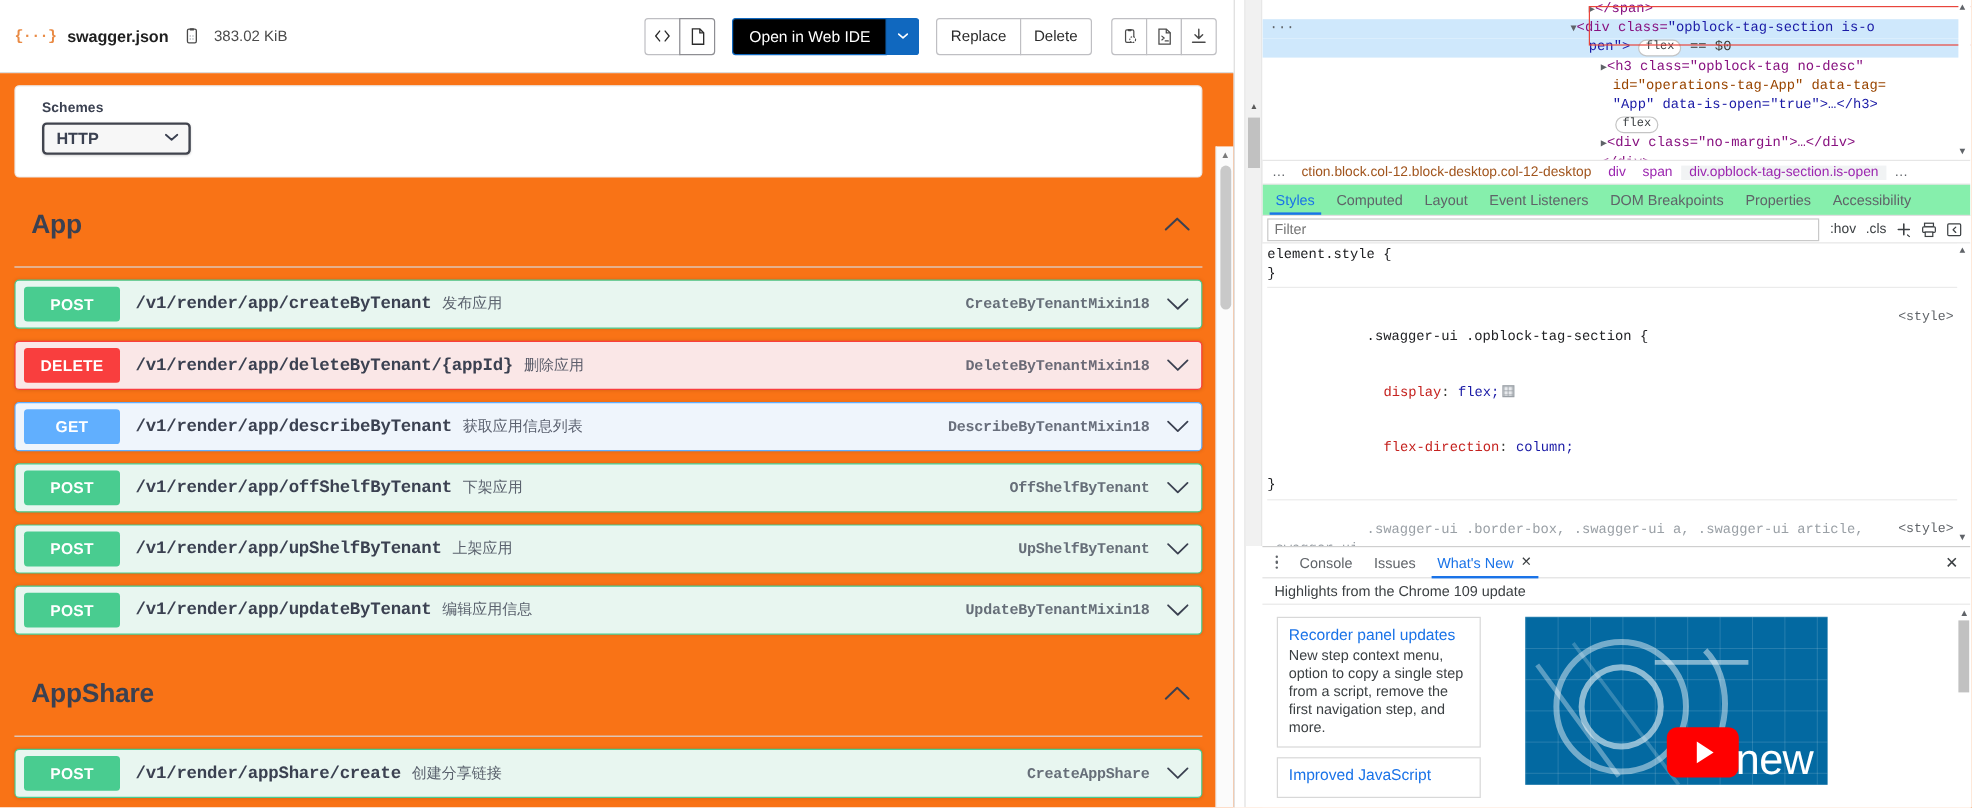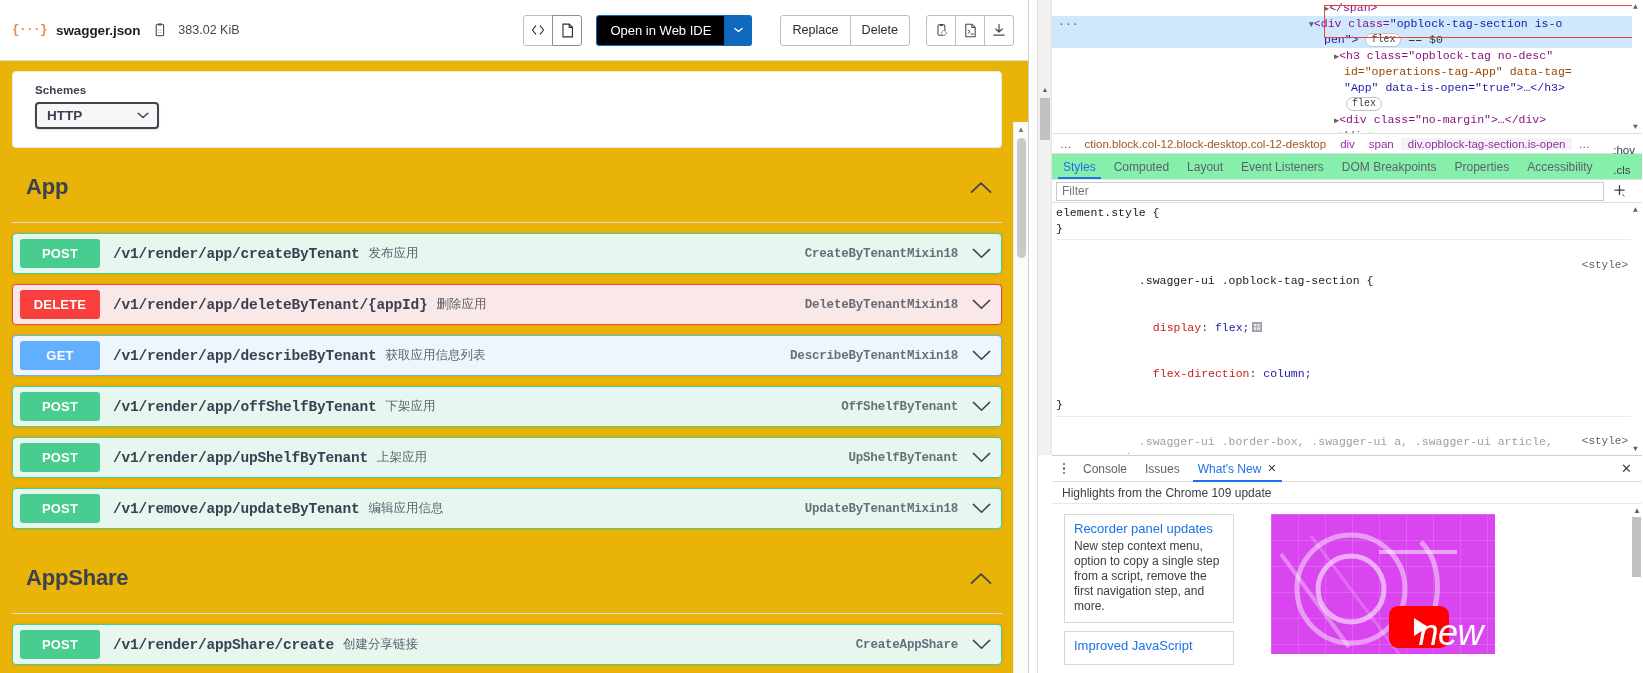--- a/index.html
+++ b/index.html
@@ -65,21 +65,21 @@
     padding: 0 13px; height: 31px; font-size: 13px; border-radius: 3px 0 0 3px;
   }
   .btn-primary-caret {
     background: #1068bf; border-color: #1068bf; border-left-color: #0b5cab; color: #fff;
     width: 28px; padding: 0; height: 31px; border-radius: 0 3px 3px 0; margin-left: -1px;
   }
   .ide-group { display: flex; margin-left: 6px; }
 
   
   .swagger-body {
-    position: relative; height: 612px; overflow: hidden; background: #eab308;
+    position: relative; height: 612px; overflow: hidden; background: #f97316;
   }
   .swagger-scrollarea { position: absolute; inset: 0 14px 0 0; }
 
   .scheme-card {
     margin: 10px 12px 0 12px;
     border: 1px solid #ebebeb;
     border-radius: 4px;
     height: 77px;
     padding: 12px 0 0 22px;
     background: #fff;
@@ -240,21 +240,21 @@
   
   .filter-row {
     height: 23px; display: flex; align-items: center;
     border-bottom: 1px solid #e0e0e0; background: #fff; padding-left: 4px; gap: 0;
   }
   .filter-input {
     flex: 1; height: 19px; border: 1px solid #c9c9c9; border-radius: 0;
     font-size: 12px; color: #5f6368; padding: 0 5px; background: #fff;
     font-family: "Liberation Sans", sans-serif; outline: none;
   }
-  .filter-actions { display: flex; align-items: flex-start; gap: 8px; padding: 0 7px 0 9px; flex-direction: column; }
+  .filter-actions { display: flex; align-items: center; gap: 8px; padding: 0 7px 0 9px; }
   .fa-txt { font-size: 11.5px; color: #3c4043; cursor: pointer; }
   .fa-ico { color: #5f6368; display: flex; align-items: center; cursor: pointer; }
 
   
   .styles-pane {
     position: relative; height: 252px; overflow: hidden; background: #fff;
     font-family: "Liberation Mono", monospace; font-size: 11.5px; color: #202124;
     padding-left: 4px;
   }
   .rule { border-bottom: 1px solid #ebebeb; padding: 2px 0 3px 0; }
@@ -308,22 +308,22 @@
     font-size: 12px; color: #3c4043; border-bottom: 1px solid #e8e8e8; background: #fff;
   }
   .whatsnew-body { position: relative; flex: 1; display: flex; padding: 10px 0 0 12px; gap: 0; overflow: hidden; }
   .wn-cards { width: 170px; display: flex; flex-direction: column; gap: 8px; }
   .wn-card {
     border: 1px solid #d8d8d8; padding: 6px 9px 8px 9px; background: #fff;
   }
   .wn-card .t { color: #1a73e8; font-size: 13px; margin-bottom: 3px; }
   .wn-card .d { color: #3c4043; font-size: 12px; line-height: 15px; }
   .wn-thumb {
-    margin-left: 37px; width: 224px; height: 140px; position: relative;
-    background: #d946ef; overflow: hidden; font-style: italic;
+    margin-left: 37px; width: 252px; height: 140px; position: relative;
+    background: #0369a1; overflow: hidden;
   }
   .wn-thumb .grid {
     position: absolute; inset: 0;
     background:
       linear-gradient(rgba(255,255,255,.14) 1px, transparent 1px) 0 0/100% 26px,
       linear-gradient(90deg, rgba(255,255,255,.14) 1px, transparent 1px) 0 0/27px 100%;
   }
   .wn-thumb svg { position: absolute; inset: 0; }
   .wn-thumb .yt {
     position: absolute; left: 118px; bottom: 6px; width: 60px; height: 42px;
@@ -384,21 +384,21 @@
 
         <div class="ide-group">
           <button class="btn btn-primary">Open in Web IDE</button>
           <button class="btn btn-primary-caret">
             <svg width="9" height="6" viewBox="0 0 10 6" fill="none">
               <path d="M1 1.2 5 4.8 9 1.2" stroke="#fff" stroke-width="1.5" stroke-linecap="round" stroke-linejoin="round"></path>
             </svg>
           </button>
         </div>
 
-        <div class="btn-group" style="margin-left:20px;">
+        <div class="btn-group" style="margin-left:6px;">
           <button class="btn">Replace</button>
           <button class="btn">Delete</button>
         </div>
 
         <div class="btn-group" style="margin-left:8px;">
           <div class="btn icon-btn">
             <svg width="13" height="15" viewBox="0 0 14 15" fill="none">
               <rect x="3.2" y="1.4" width="7.4" height="11.2" rx="1.2" stroke="#4a4a4a" stroke-width="1.1" fill="#fff"></rect>
               <rect x="5.1" y="0.6" width="3.6" height="2" rx=".7" fill="#4a4a4a"></rect>
               <circle cx="9.6" cy="10.2" r="2.6" stroke="#4a4a4a" stroke-width="1" fill="#fff" stroke-dasharray="1.4 1.1"></circle>
@@ -500,21 +500,21 @@
             <span class="opid">UpShelfByTenant</span>
             <span class="op-chevron">
               <svg width="19" height="11" viewBox="0 0 19 11" fill="none">
                   <path d="M1.4 1.4 9.5 9.3l8.1-7.9" stroke="#3b4151" stroke-width="1.5" stroke-linecap="round" stroke-linejoin="round"></path>
                 </svg>
             </span>
           </div>
 
           <div class="opblock op-post">
             <span class="method">POST</span>
-            <span class="path">/v1/remove/app/updateByTenant</span>
+            <span class="path">/v1/render/app/updateByTenant</span>
             <span class="summary">编辑应用信息</span>
             <span class="opid">UpdateByTenantMixin18</span>
             <span class="op-chevron">
               <svg width="19" height="11" viewBox="0 0 19 11" fill="none">
                   <path d="M1.4 1.4 9.5 9.3l8.1-7.9" stroke="#3b4151" stroke-width="1.5" stroke-linecap="round" stroke-linejoin="round"></path>
                 </svg>
             </span>
           </div>
         </div>
 

